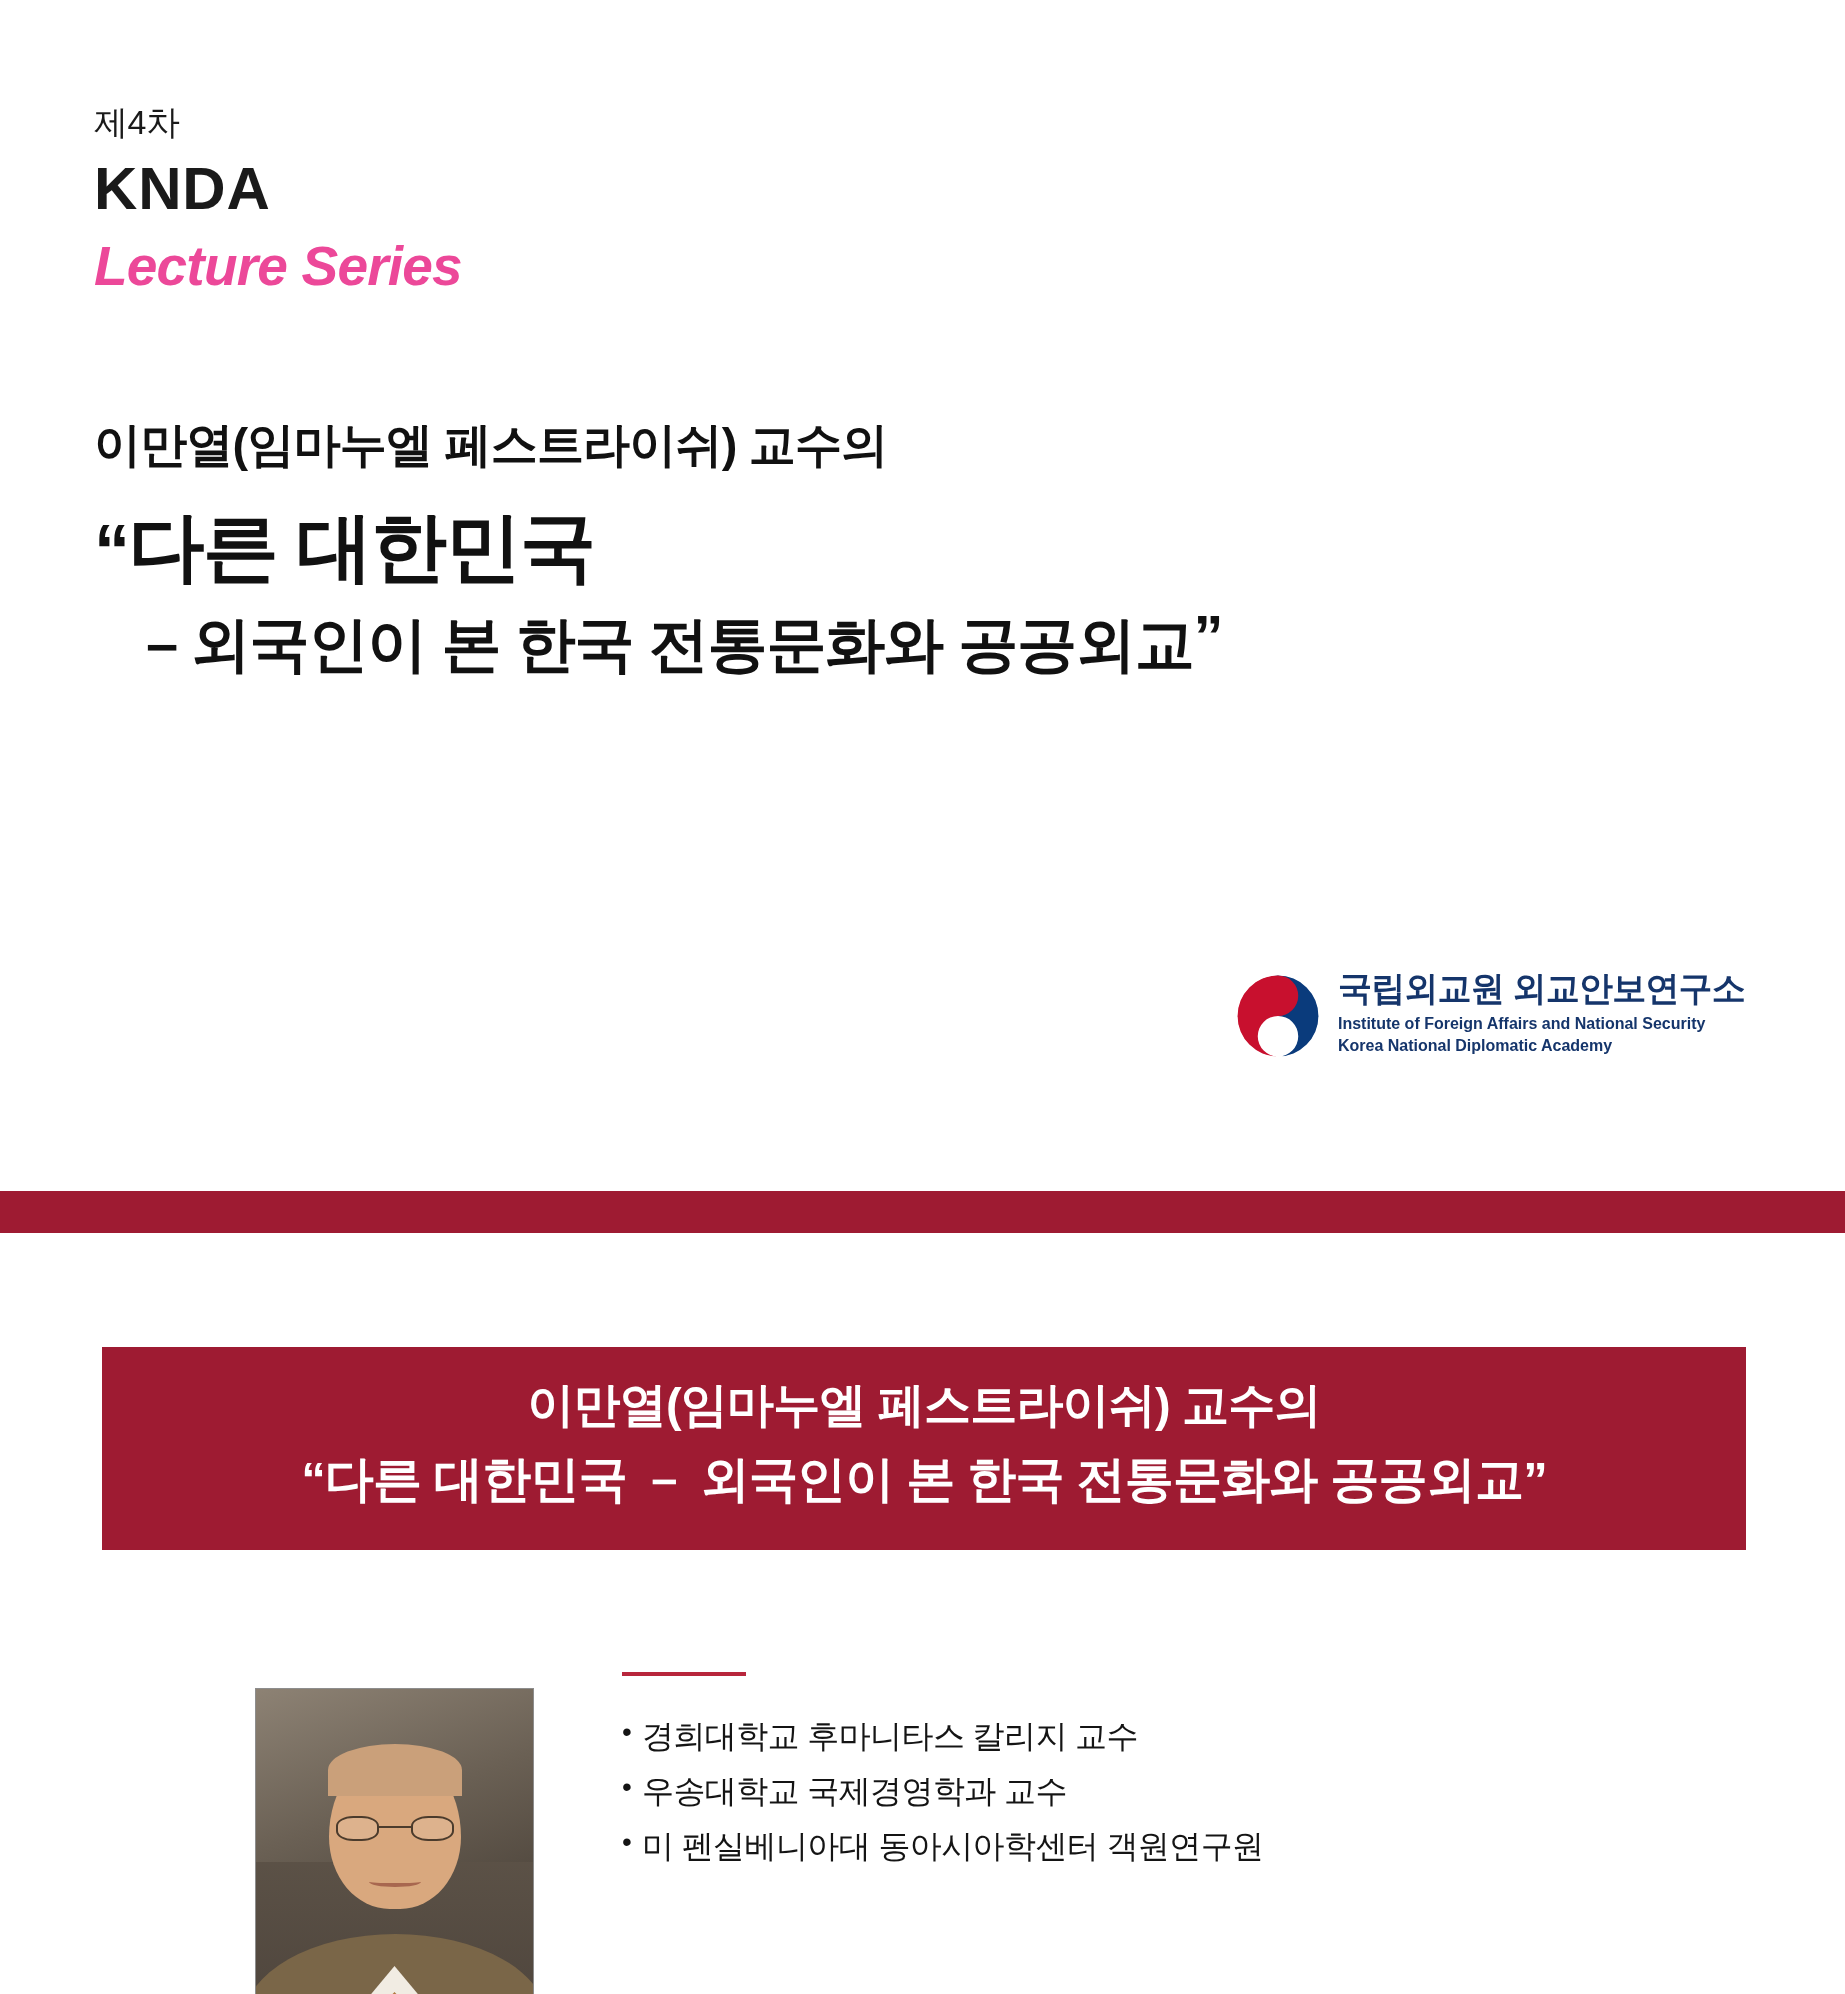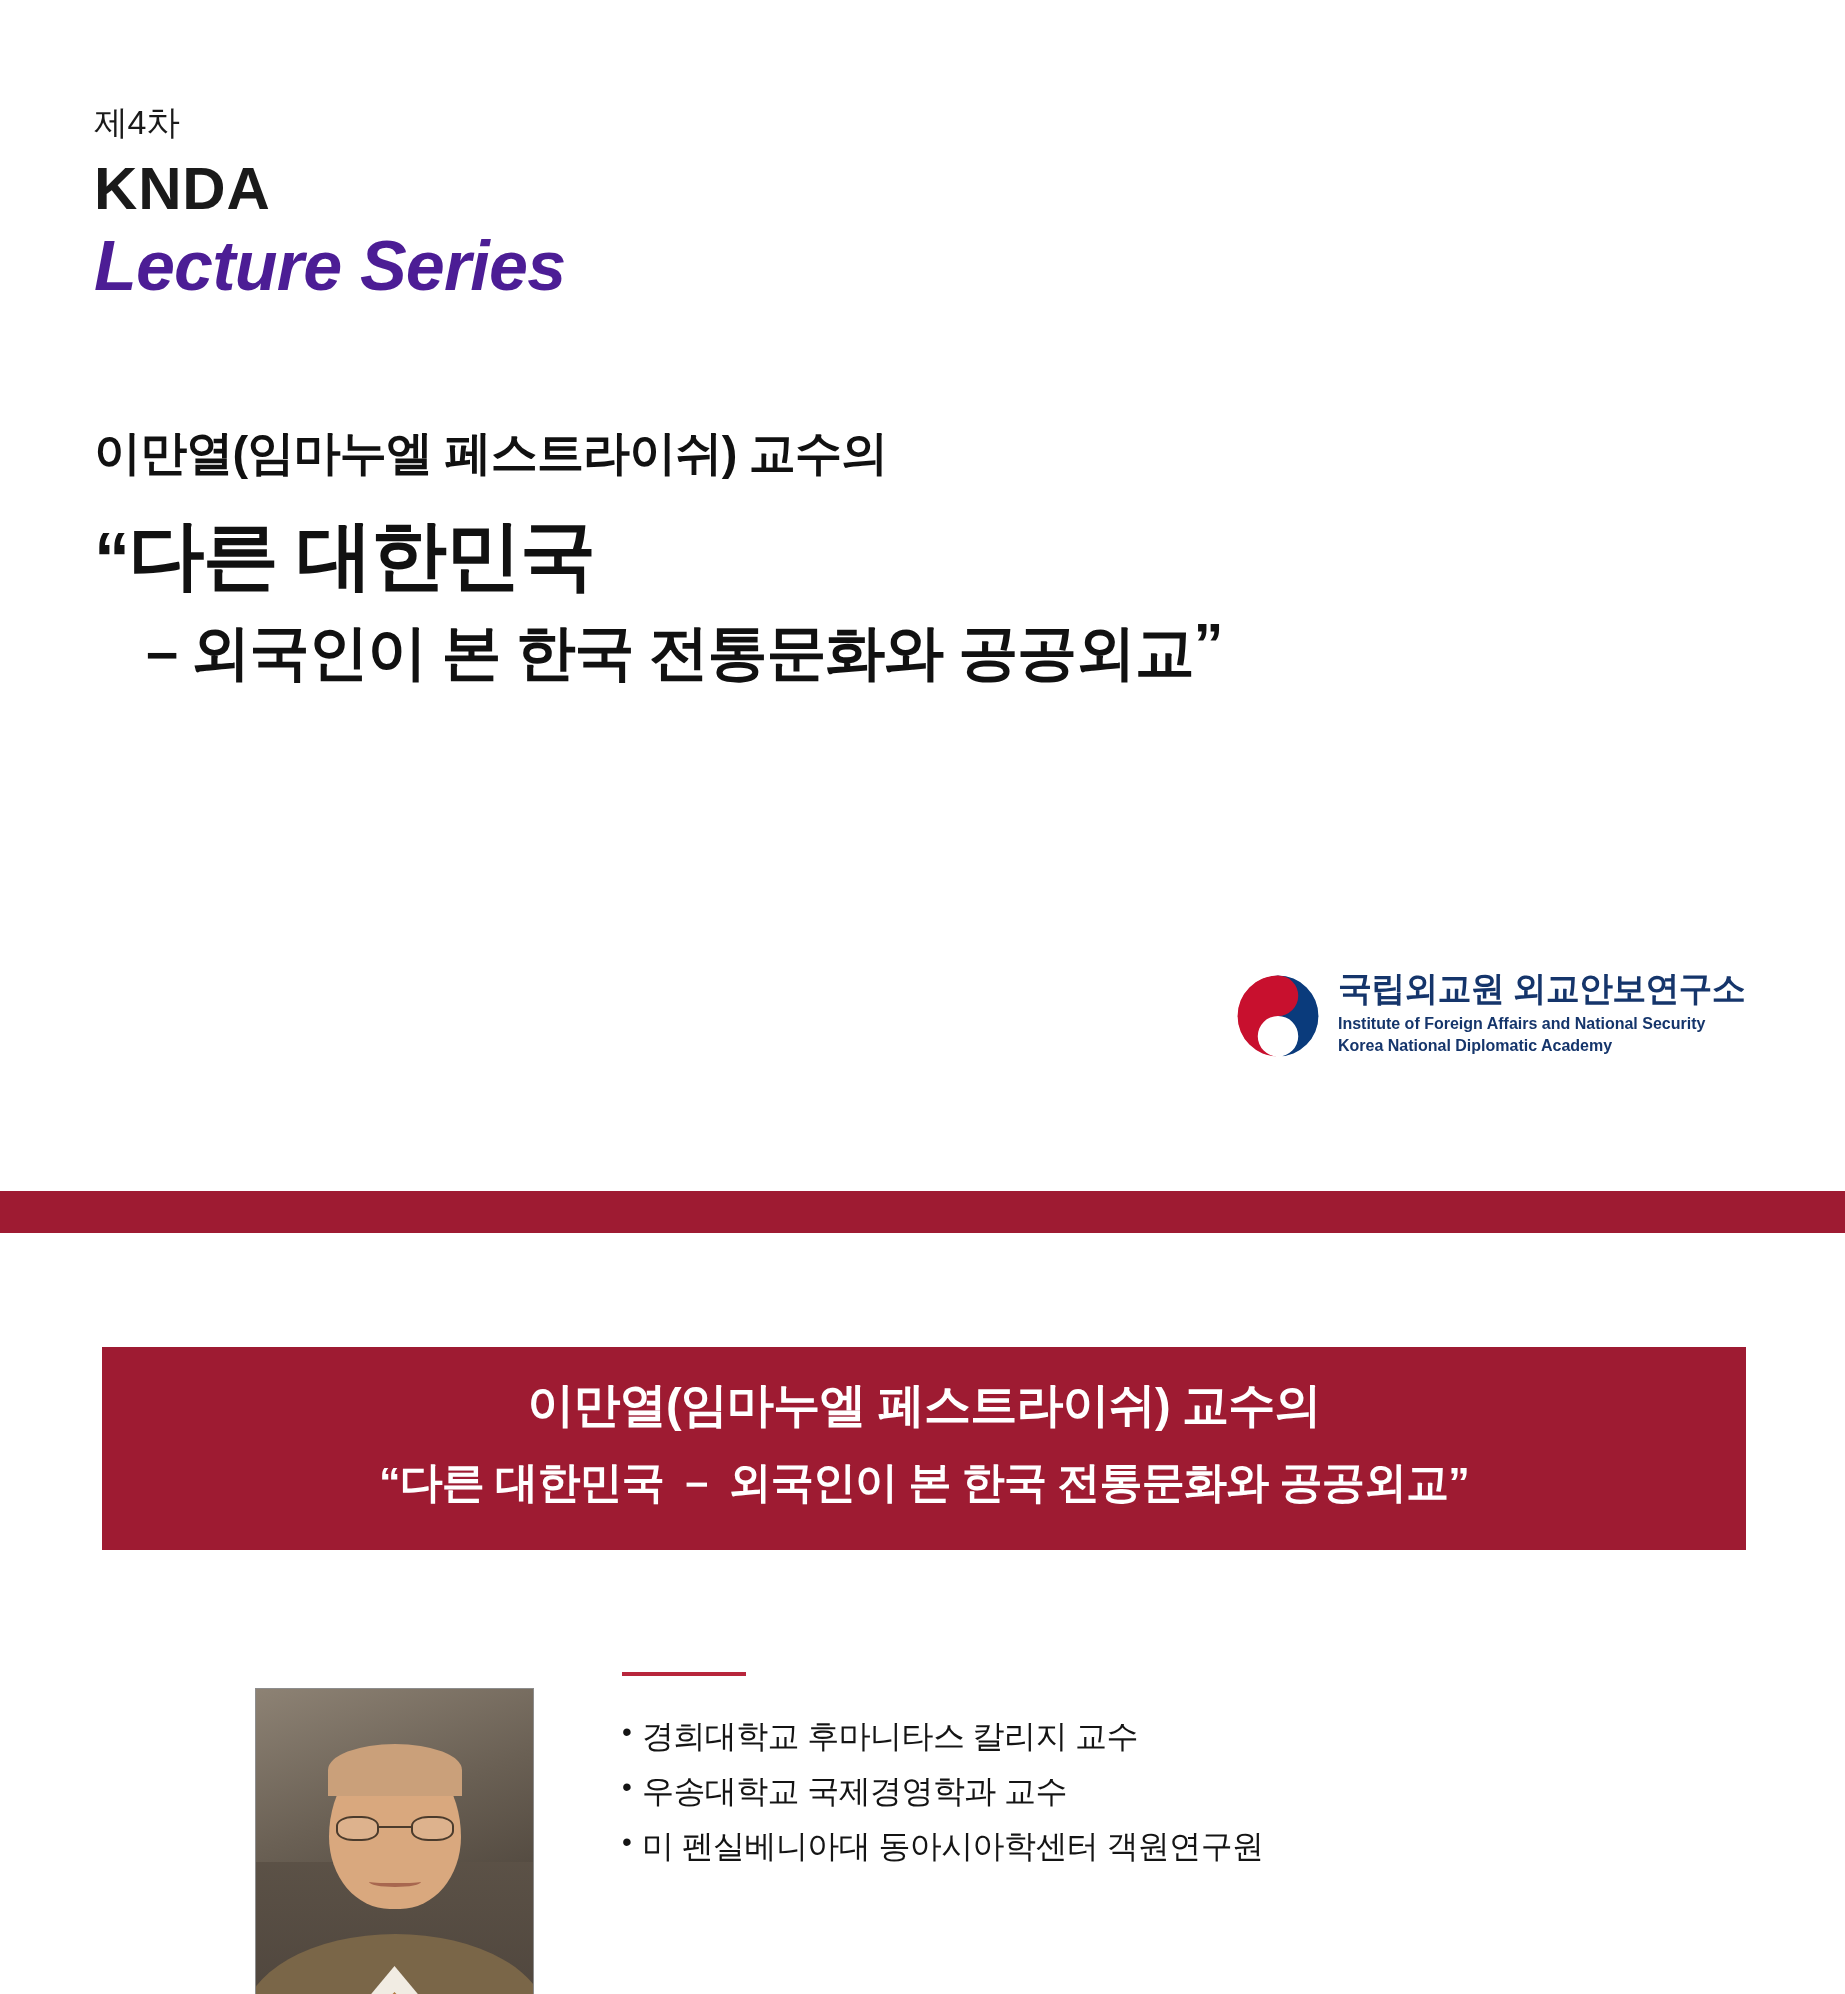--- a/index.html
+++ b/index.html
@@ -28,27 +28,27 @@
     margin-bottom: 11.2px;
   }
   .knda {
     font-size: 60px;
     font-weight: bold;
     color: #1a1a1a;
     letter-spacing: 0.8px;
     line-height: 1.08;
   }
   .lecture-series {
-    font-size: 70px;
+    font-size: 55px;
     font-weight: bold;
     font-style: italic;
-    color: #4c1d95;
+    color: #ec4899;
     letter-spacing: -0.8px;
     line-height: 1.15;
-    margin-top: 4px;
+    margin-top: 13px;
   }
 
   .speaker-line {
     margin-top: 116px;
     font-size: 47px;
     font-weight: bold;
     color: #111111;
     letter-spacing: -0.8px;
   }
   .title-main {
@@ -122,25 +122,25 @@
     text-align: center;
     padding-top: 27px;
   }
   .banner-line1 {
     font-size: 47px;
     font-weight: bold;
     letter-spacing: -0.8px;
     line-height: 1.3;
   }
   .banner-line2 {
-    font-size: 43px;
+    font-size: 49px;
     font-weight: bold;
     letter-spacing: -0.8px;
     line-height: 1.3;
-    margin-top: 20px;
+    margin-top: 13px;
   }
 
   
   .profile {
     position: absolute;
     left: 255px;
     top: 1688px;
     width: 1357px;
   }
   .photo-col {

